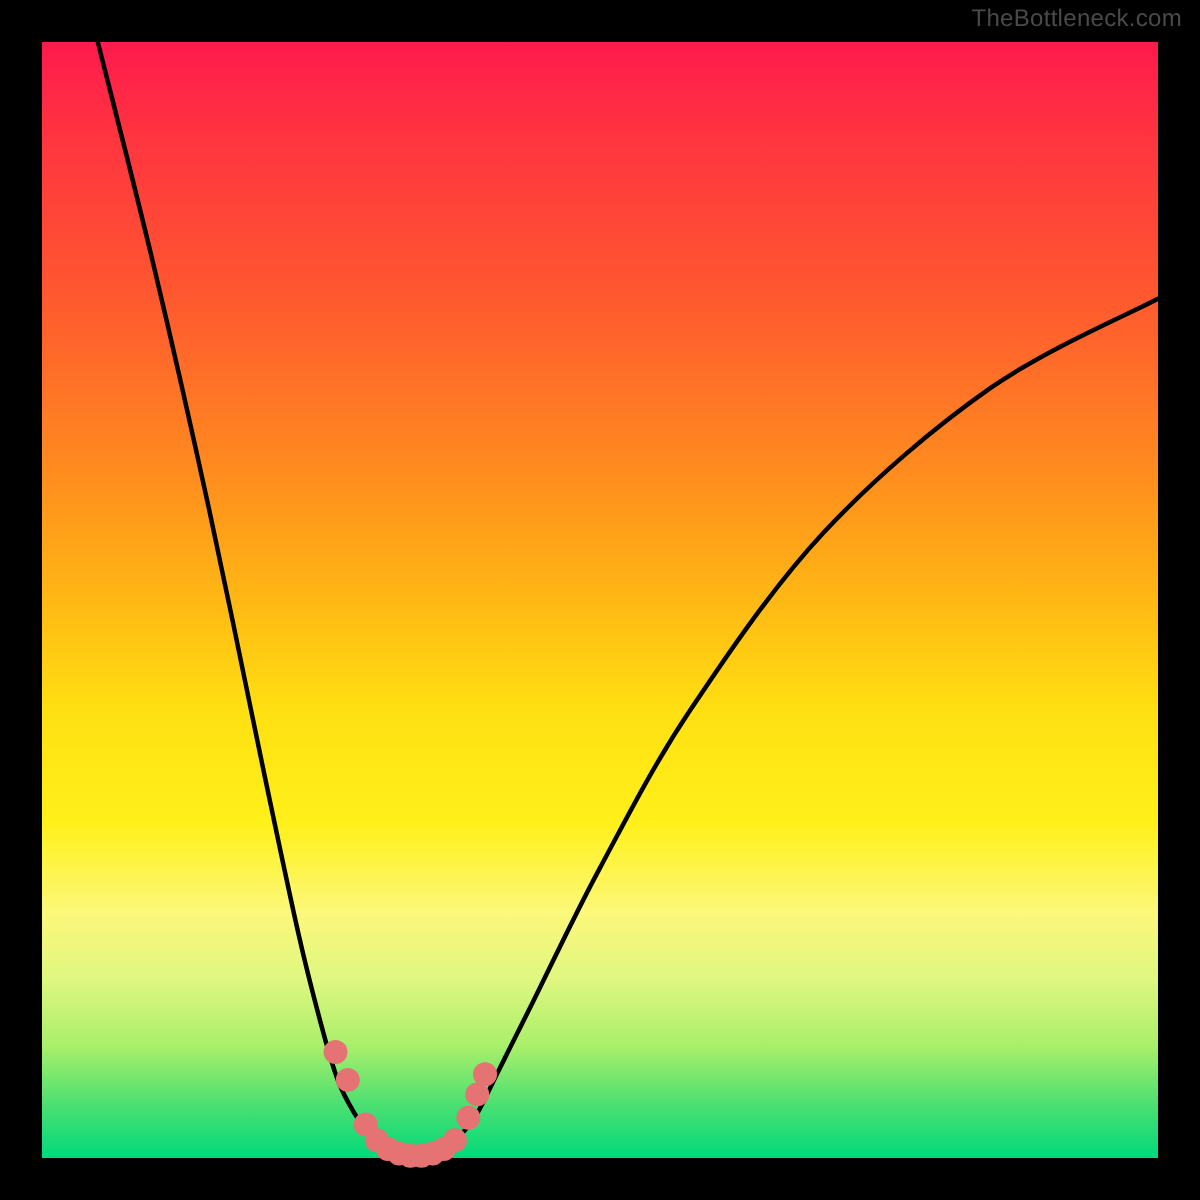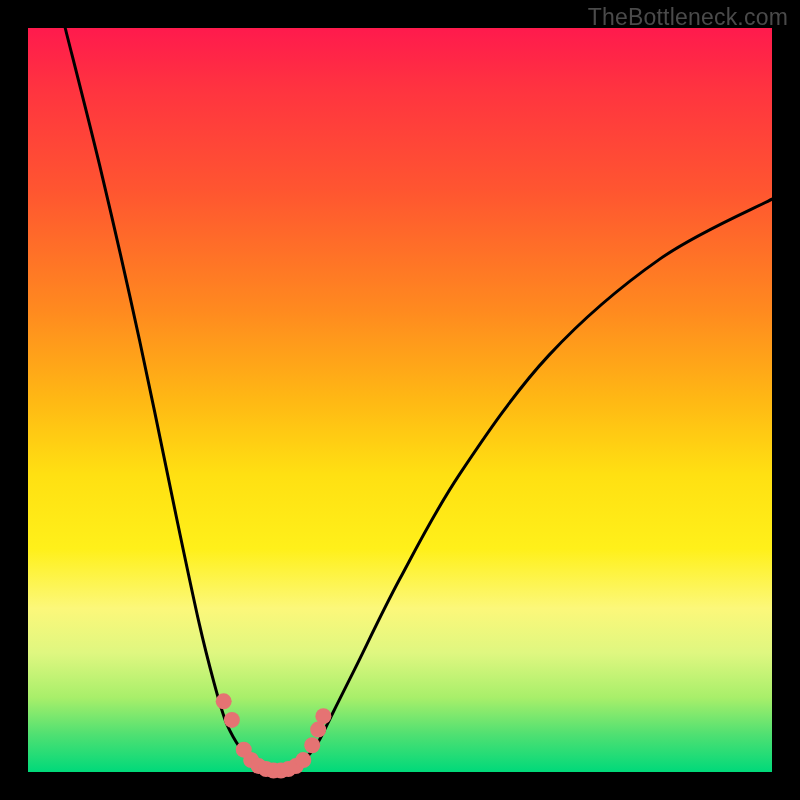--- a/index.html
+++ b/index.html
@@ -40,21 +40,21 @@
       #a8ef6a 90%,
       #4fe072 95%,
       #00d97a 100%
     );
   }
   .watermark {
     position: absolute;
     top: 4px;
     right: 12px;
     color: #4a4a4a;
-    font-size: 23px;
+    font-size: 16px;
     font-weight: 500;
     letter-spacing: 0.2px;
     user-select: none;
   }
   svg.curves {
     position: absolute;
     top: 0;
     left: 0;
     width: 744px;
     height: 744px;

